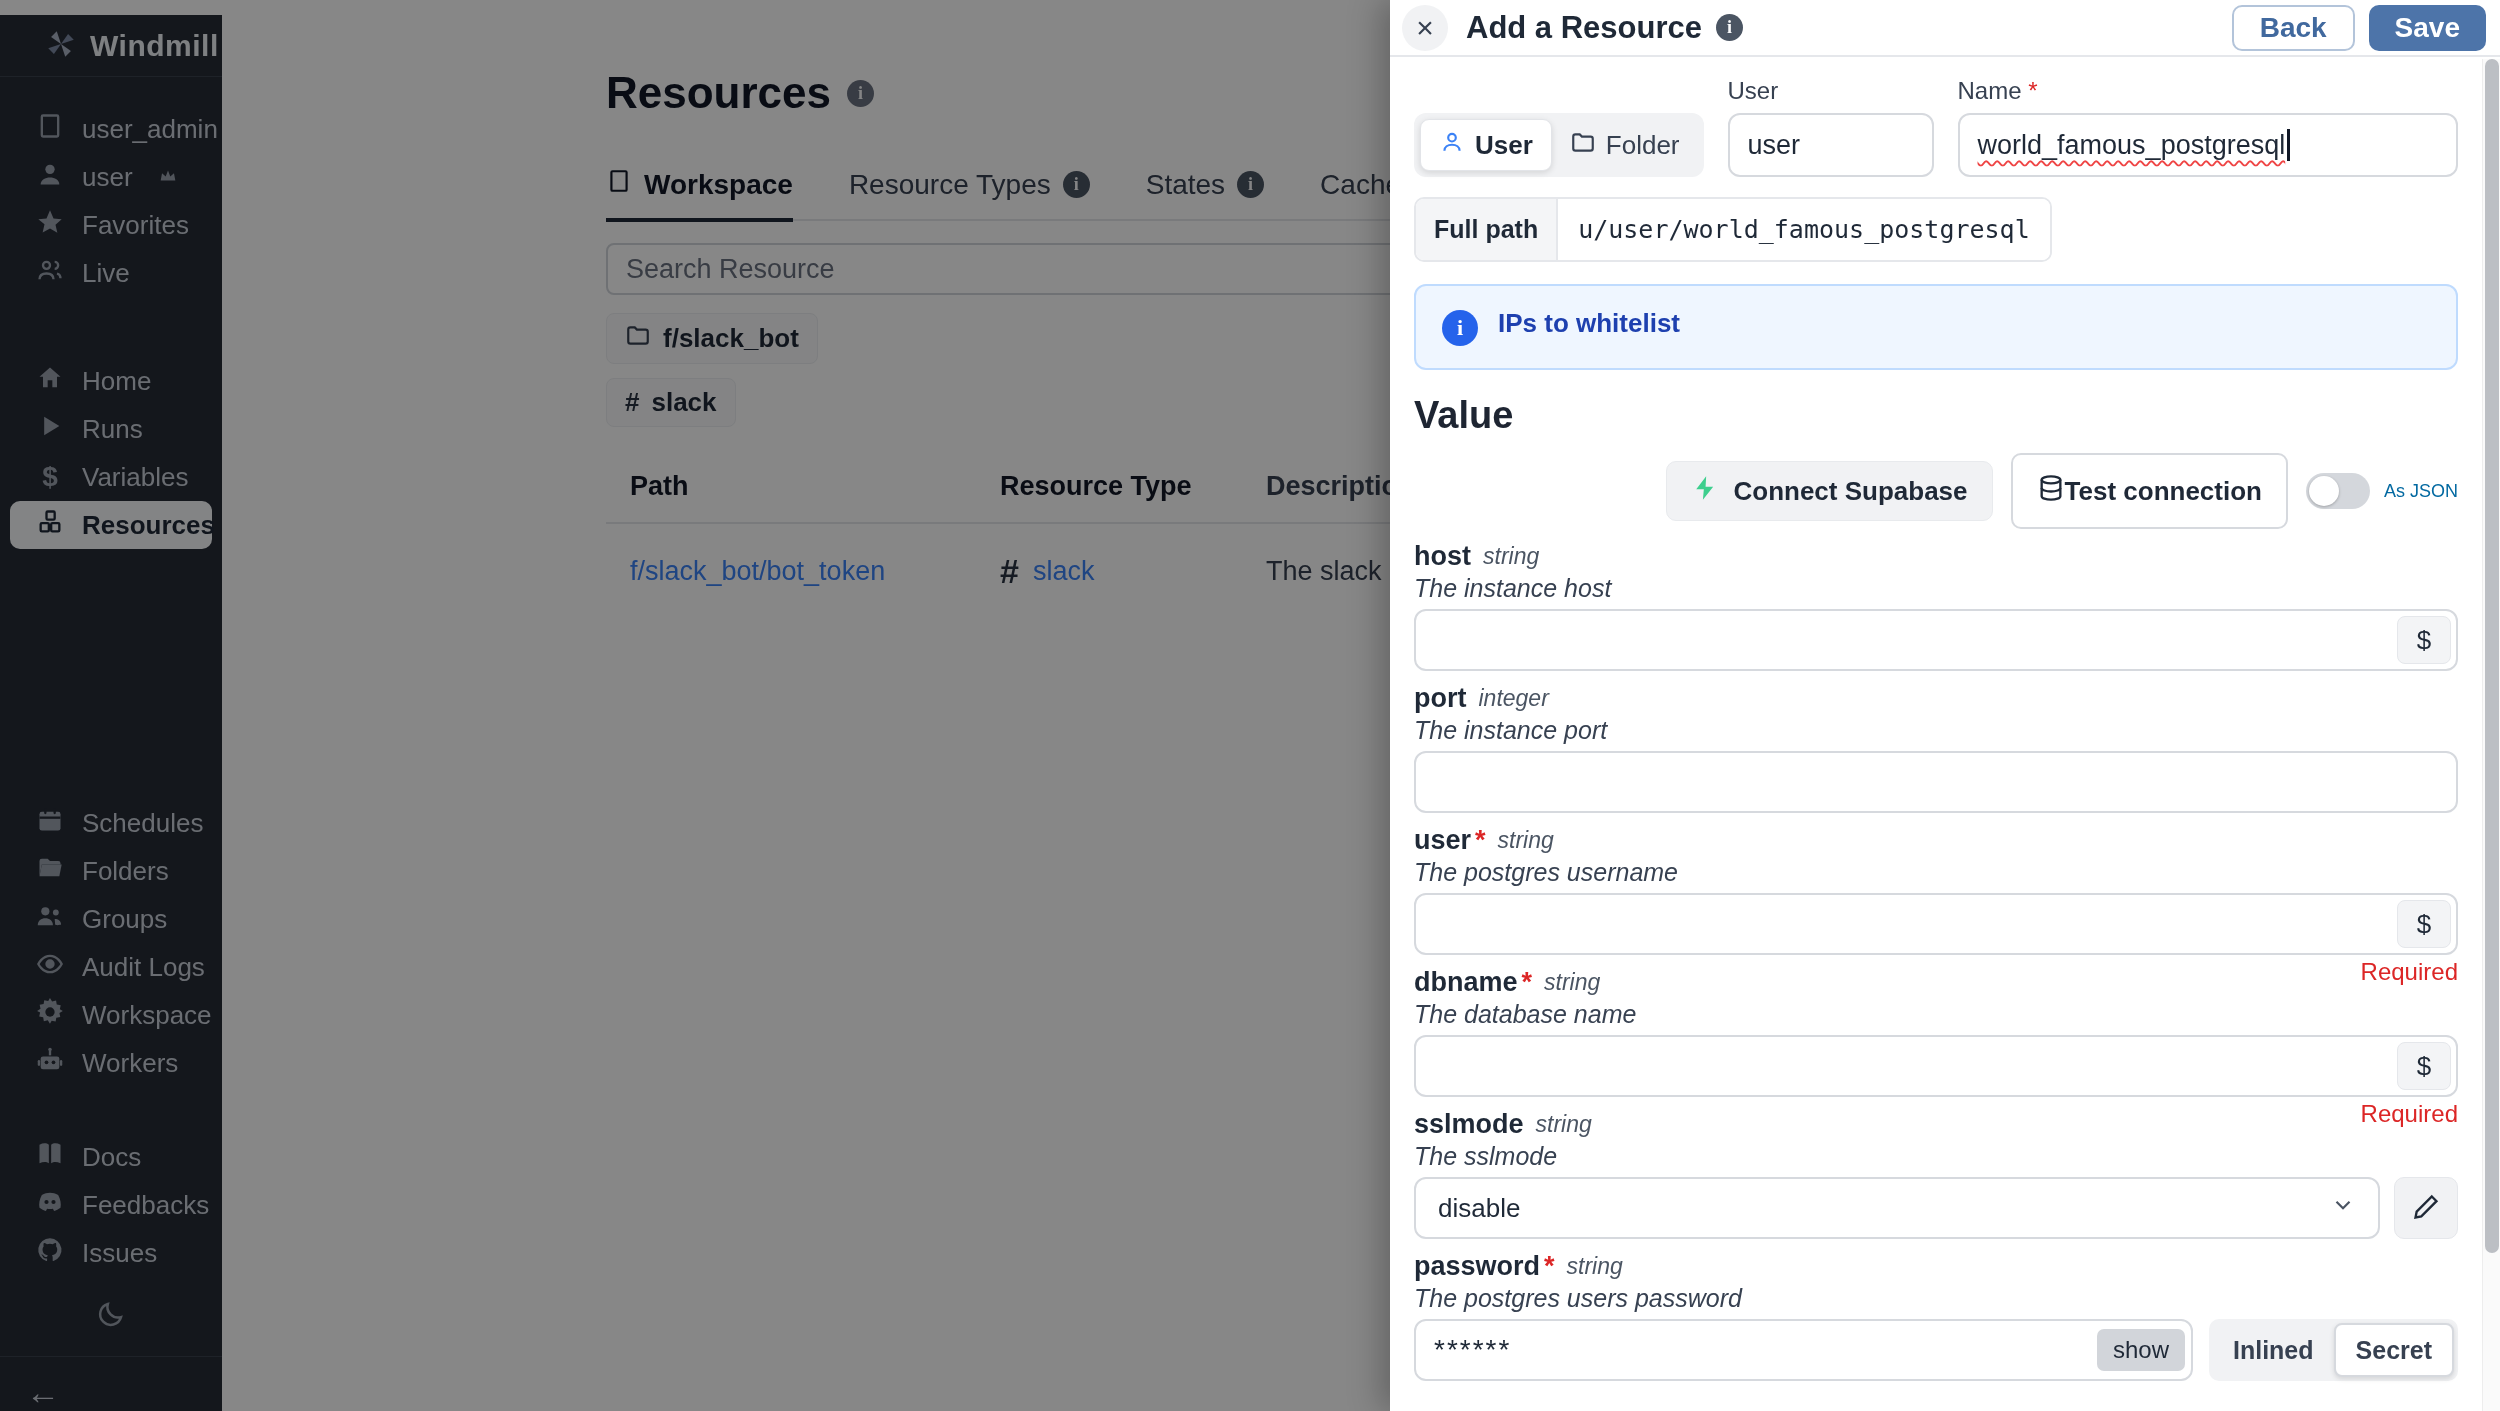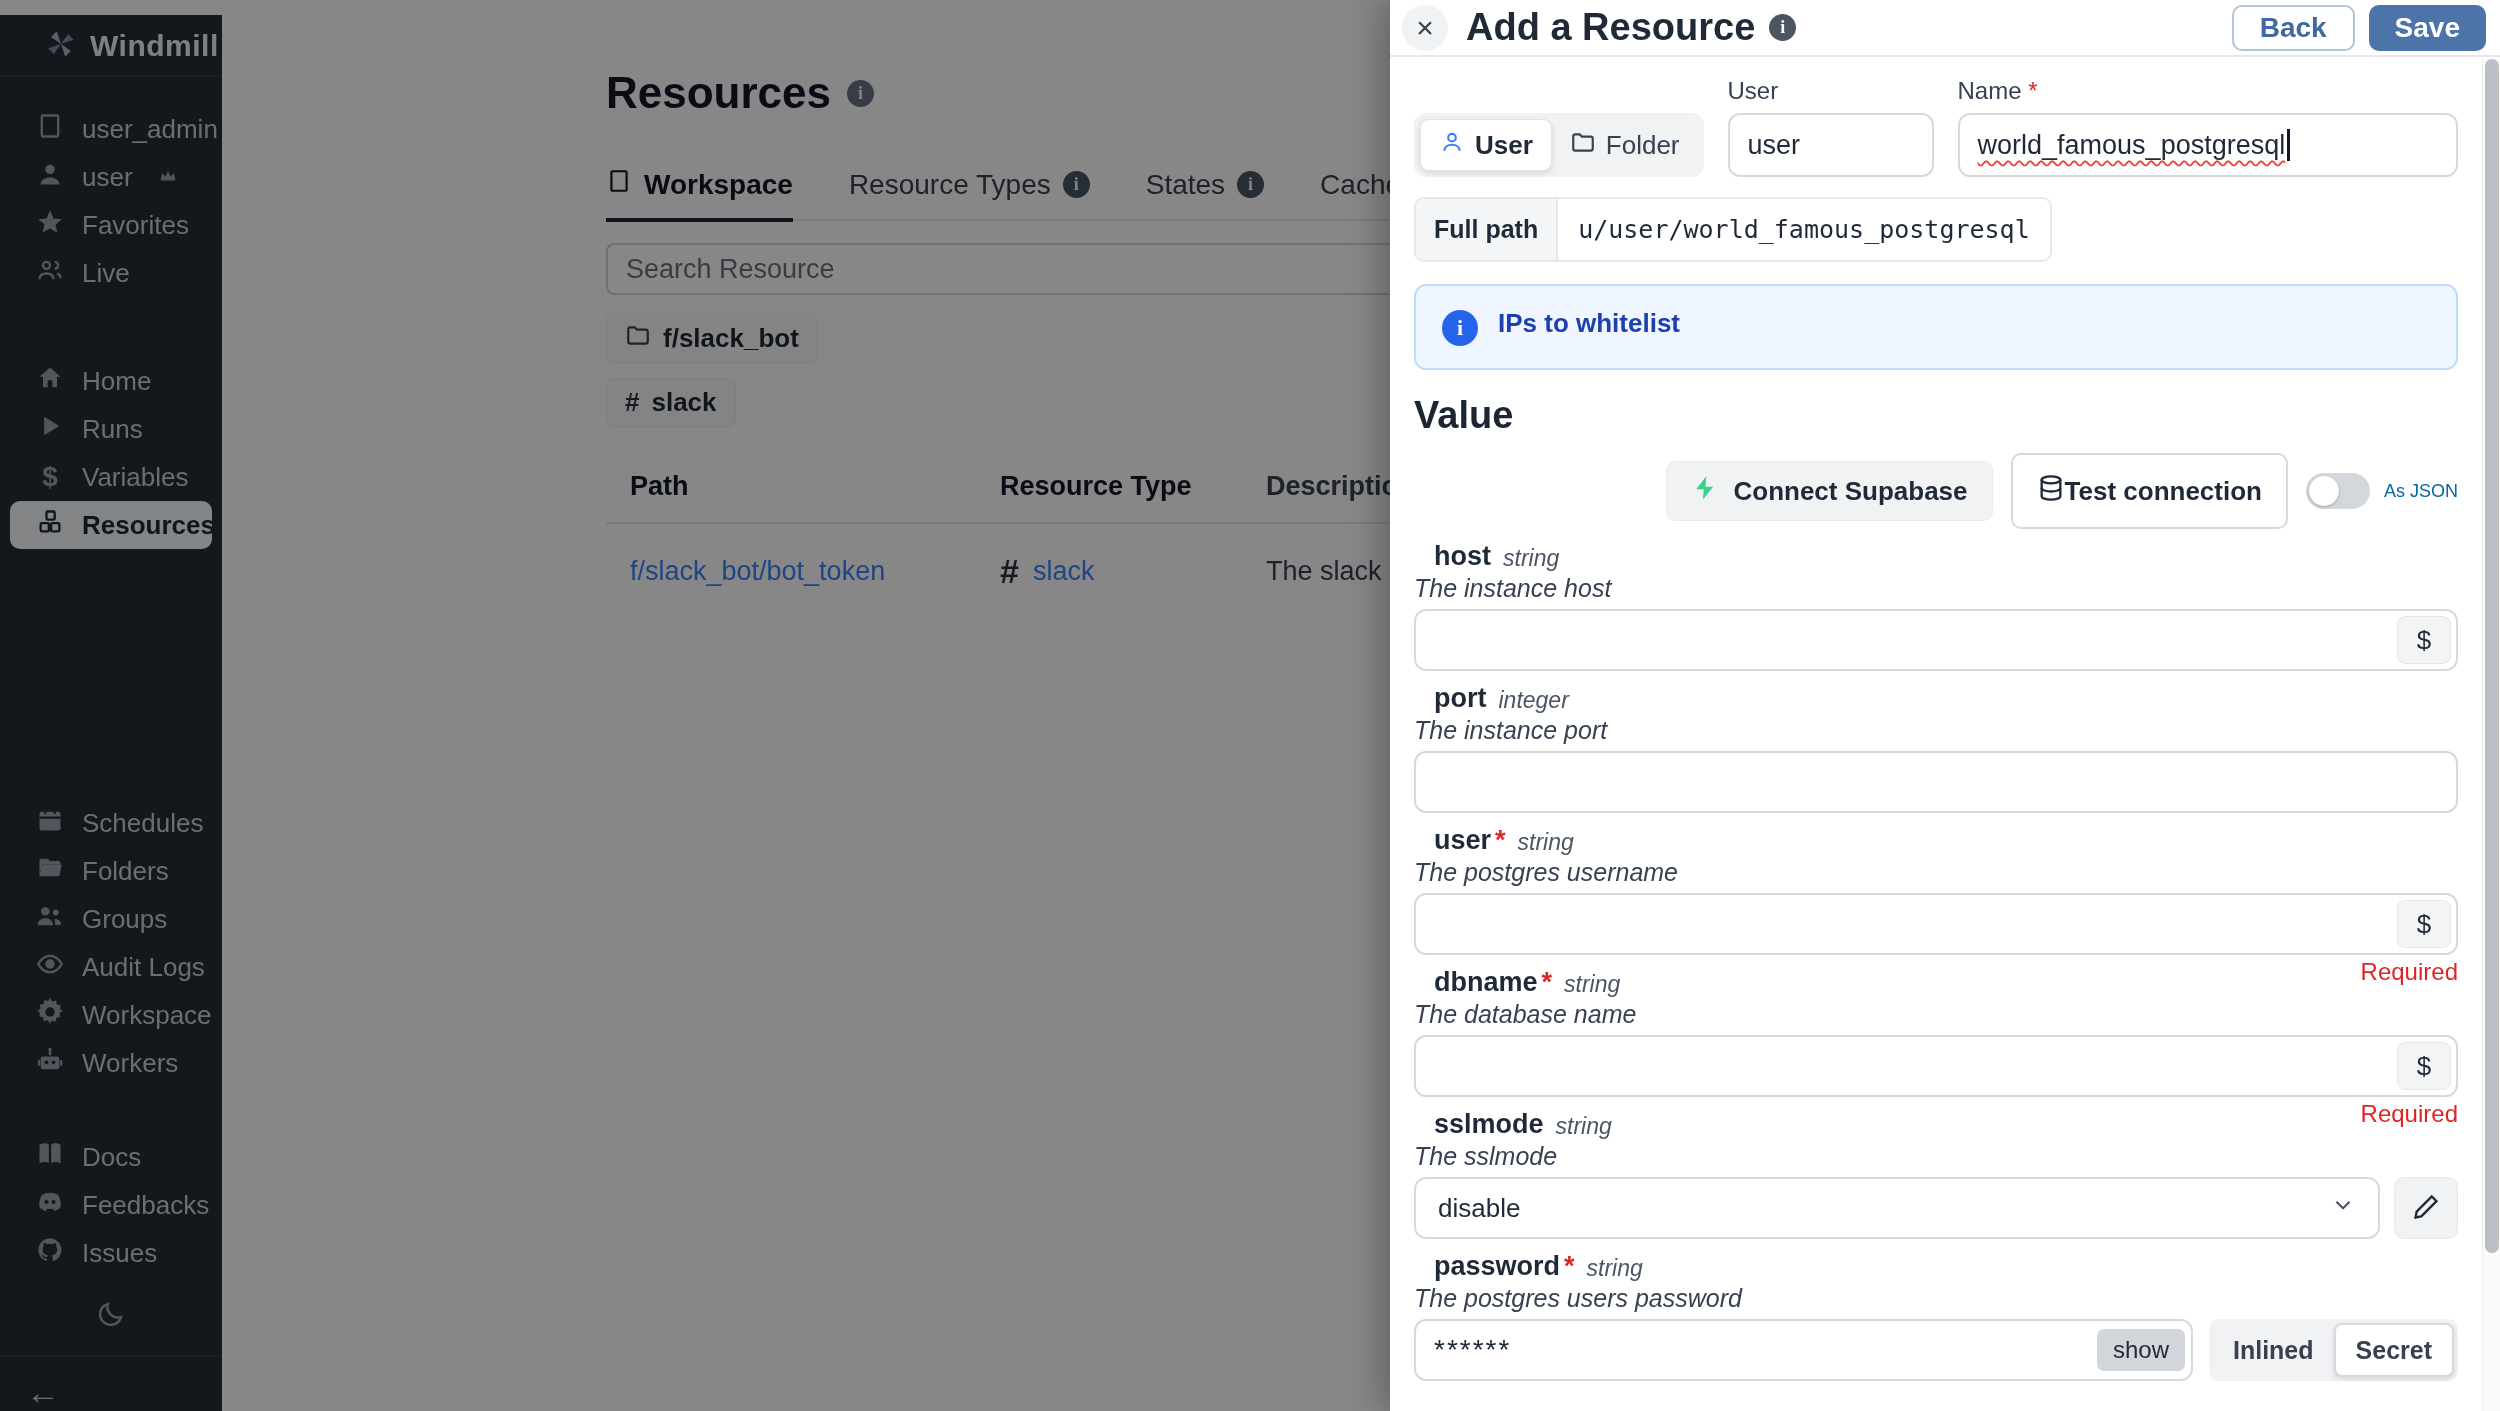--- a/index.html
+++ b/index.html
@@ -47,21 +47,21 @@
   .col-desc { flex:1; white-space:nowrap; overflow:hidden; color:#374151; }
   .link { color:#3b82f6; cursor:pointer; }
 
   
   .overlay { position:absolute; left:0; top:0; width:1390px; height:1411px; background:rgba(0,0,0,0.47); z-index:40; }
 
   
   .drawer { position:absolute; left:1390px; top:0; width:1110px; height:1411px; background:#fff; z-index:50; box-shadow:-10px 0 30px rgba(0,0,0,0.25); }
   .drawer-header { height:57px; border-bottom:2px solid #e5e7eb; display:flex; align-items:center; padding:0 14px 0 12px; }
   .close-btn { width:46px; height:46px; border-radius:50%; background:#f1f2f4; border:none; font-size:30px; color:#374151; cursor:pointer; display:flex; align-items:center; justify-content:center; line-height:1; }
-  .drawer-title { margin-left:18px; font-size:38px; font-weight:bold; color:#1f2937; }
+  .drawer-title { margin-left:18px; font-size:31px; font-weight:bold; color:#1f2937; }
   .drawer-title-info { margin-left:14px; background:#4b5563; }
   .dh-spacer { flex:1; }
   .btn-back { height:46px; padding:0 26px; border:2px solid #b3c4da; border-radius:10px; background:#fff; color:#41699e; font-size:28px; font-weight:bold; cursor:pointer; }
   .btn-save { height:46px; margin-left:14px; padding:0 26px; border:none; border-radius:10px; background:#4d74a9; color:#fff; font-size:28px; font-weight:bold; cursor:pointer; }
 
   .drawer-body { position:absolute; top:59px; bottom:0; left:0; right:18px; overflow:hidden; padding:18px 24px 0 24px; }
 
   .row1 { display:flex; align-items:flex-end; gap:24px; }
   .owner-toggle { display:flex; background:#f1f2f4; border-radius:12px; padding:6px; height:64px; align-items:stretch; }
   .owner-btn { display:flex; align-items:center; gap:10px; padding:0 18px; font-size:26px; color:#374151; background:transparent; border:none; border-radius:9px; cursor:pointer; }
@@ -87,21 +87,21 @@
 
   .actions { margin-top:16px; display:flex; justify-content:flex-end; align-items:center; gap:18px; }
   .btn-supabase { display:flex; align-items:center; gap:14px; background:#f1f2f4; border:1px solid #e8eaed; border-radius:10px; height:60px; padding:0 24px; font-size:26px; font-weight:bold; color:#1f2937; cursor:pointer; }
   .btn-test { display:flex; align-items:center; background:#fff; border:2px solid #d6d9de; border-radius:10px; height:76px; padding:0 24px; font-size:26px; font-weight:bold; color:#1f2937; cursor:pointer; }
   .toggle-wrap { display:flex; align-items:center; gap:14px; }
   .toggle { width:64px; height:36px; border-radius:18px; background:#d4d7dc; position:relative; cursor:pointer; border:none; }
   .toggle .knob { position:absolute; left:3px; top:3px; width:30px; height:30px; border-radius:50%; background:#fff; box-shadow:0 1px 3px rgba(0,0,0,0.25); }
   .toggle-label { font-size:18px; color:#0369a1; }
 
   .field { margin-top:12px; }
-  .f-head { display:flex; align-items:flex-end; gap:12px;margin-left:20px; }
+  .f-head { display:flex; align-items:center; gap:12px; }
   .f-name { font-size:27px; font-weight:bold; color:#1f2937; }
   .f-req-mark { color:#dc2626; font-size:27px; font-weight:bold; margin-left:-8px; }
   .f-type { font-size:23px; font-style:italic; color:#4b5563; }
   .f-desc { margin-top:2px; font-size:25px; font-style:italic; color:#374151; }
   .input-wrap { position:relative; margin-top:6px; }
   .f-input { height:62px; border:2px solid #d6d9de; border-radius:12px; background:#fff; display:flex; align-items:center; padding:0 18px; font-size:26px; color:#1f2937; }
   .dollar-btn { position:absolute; right:7px; top:7px; bottom:7px; width:54px; background:#f3f4f6; border:1px solid #e5e7eb; border-radius:8px; font-size:26px; color:#1f2937; cursor:pointer; }
   .req { position:absolute; right:0; top:calc(100% + 3px); color:#dc2626; font-size:24px; }
 
   .select-row { display:flex; gap:14px; margin-top:6px; }

